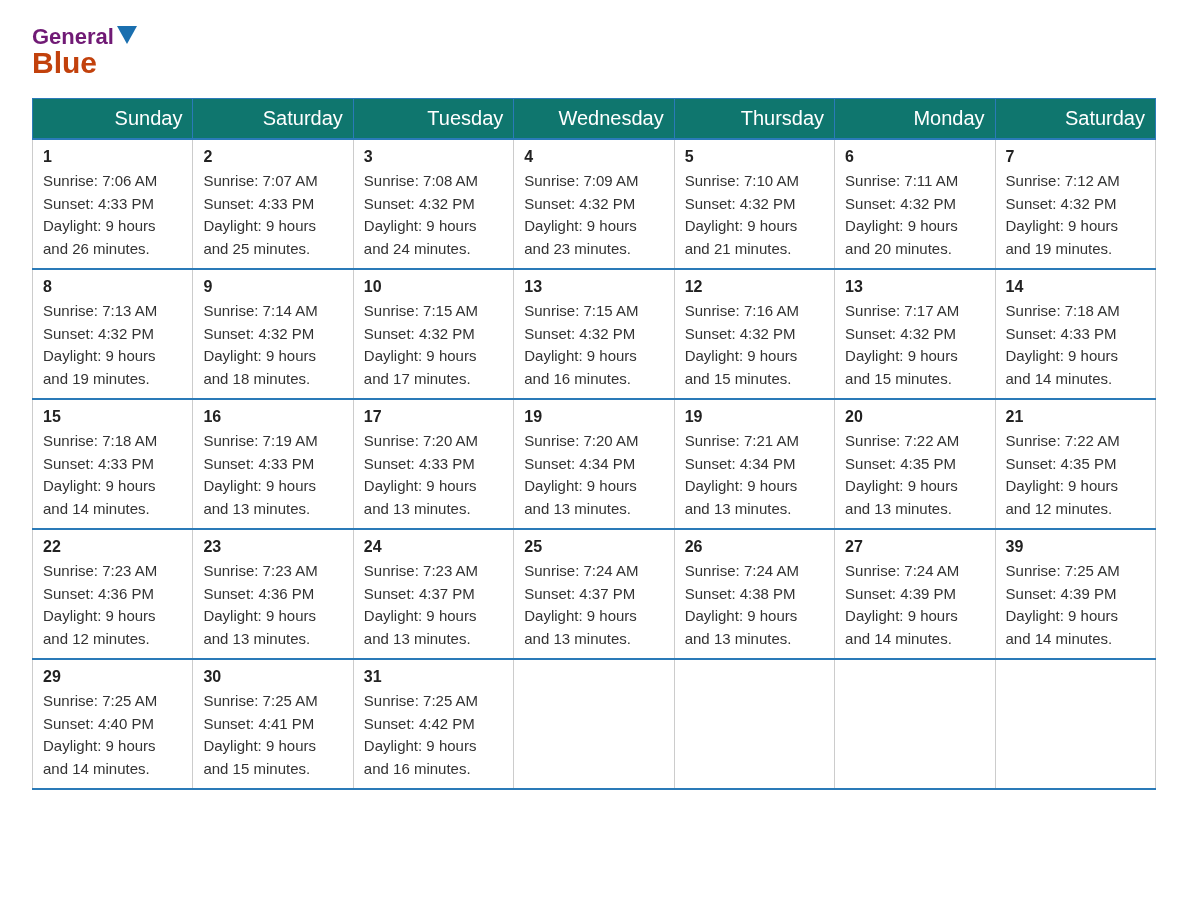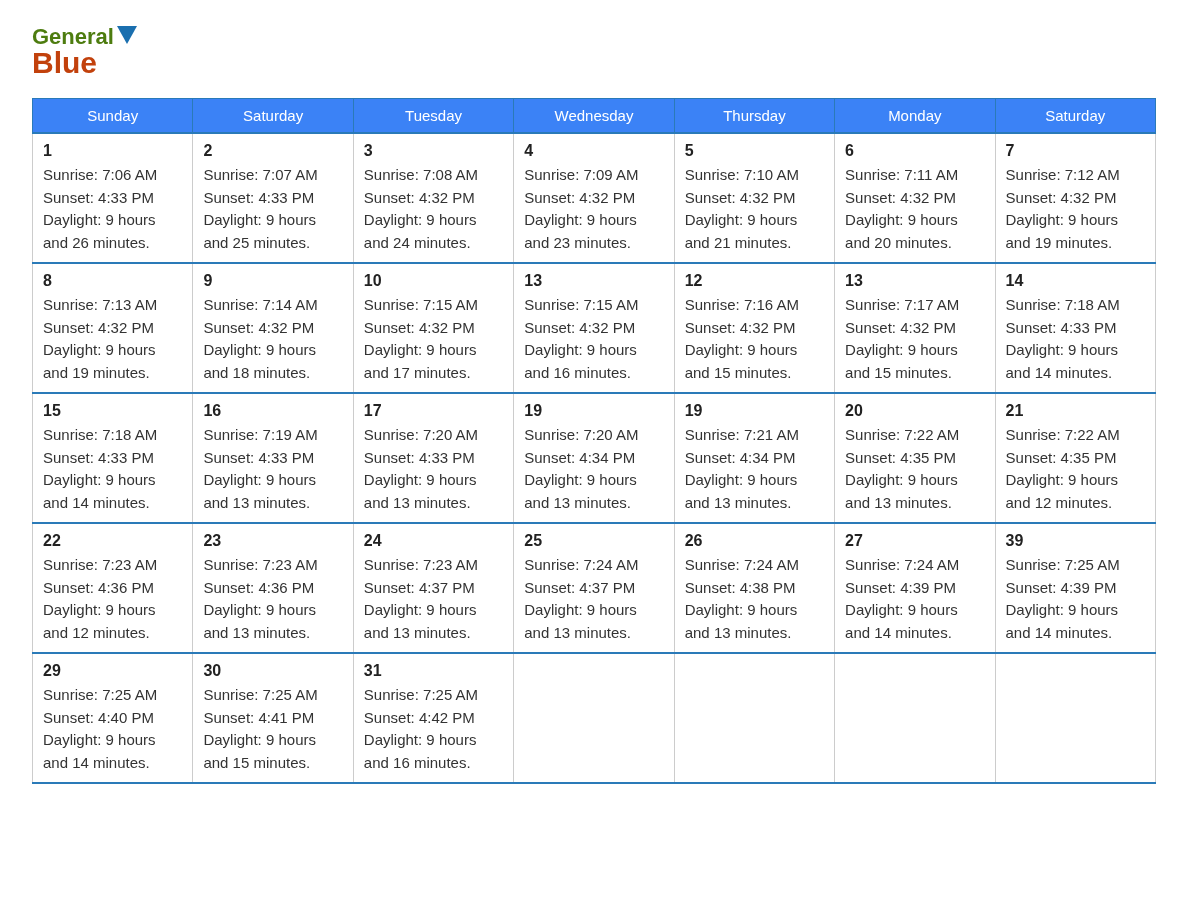--- a/index.html
+++ b/index.html
@@ -21,21 +21,21 @@
       flex-direction: column;
       align-items: flex-start;
     }
     .logo-text {
       display: flex;
       align-items: center;
       font-size: 22px;
       font-weight: bold;
       color: #333;
     }
-    .logo-general { color: #4d7c0f; }
+    .logo-general { color: #701a75; }
     .logo-triangle {
       width: 0; height: 0;
       border-left: 10px solid transparent;
       border-right: 10px solid transparent;
       border-top: 18px solid #1a6faf;
       margin: 0 3px;
       display: inline-block;
       vertical-align: middle;
       position: relative;
       top: -2px;
@@ -60,26 +60,26 @@
       font-size: 20px;
       color: #444;
       margin-top: 4px;
     }
     .calendar-table {
       width: 100%;
       border-collapse: collapse;
       border: 1px solid #2a7ab8;
     }
     .calendar-table th {
-      background-color: #3b82f6;
+      background-color: #0f766e;
       color: #fff;
-      font-size: 15px;
+      font-size: 20px;
       font-weight: normal;
       padding: 8px 10px;
-      text-align: center;
+      text-align: right;
       border: 1px solid #2a7ab8;
     }
     .calendar-table td {
       vertical-align: top;
       padding: 8px 10px;
       border: 1px solid #ccc;
       width: 14.28%;
       background: #fff;
     }
     .day-number {

